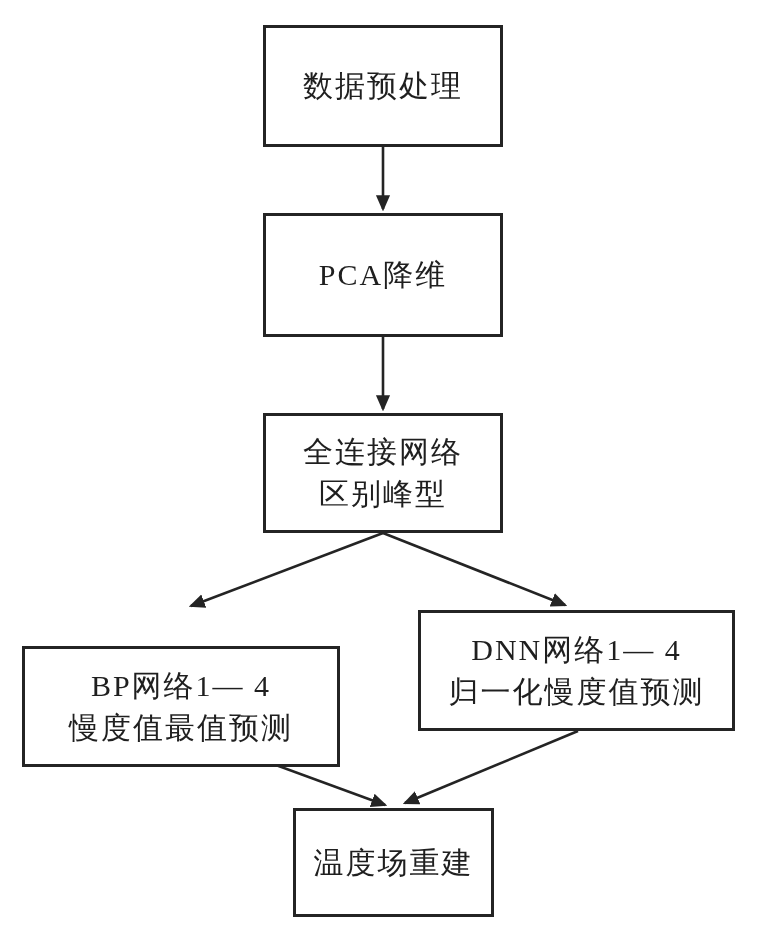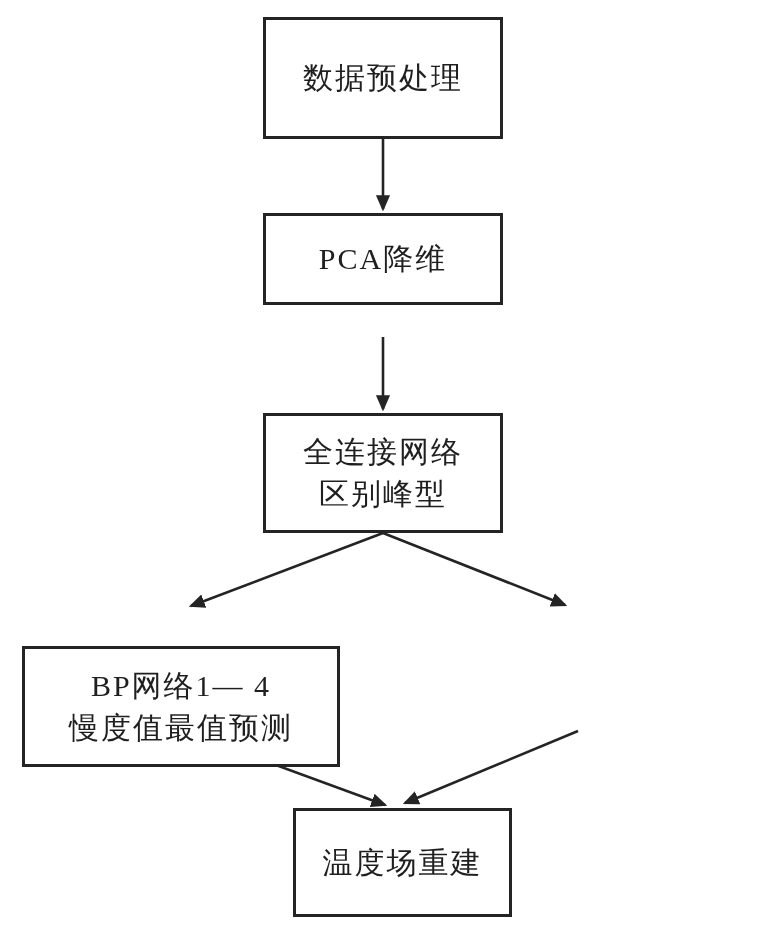--- a/index.html
+++ b/index.html
@@ -38,26 +38,26 @@
     flex-direction: column;
     align-items: center;
     justify-content: center;
     text-align: center;
     color: var(--text, #1f1f1f);
     font-size: 30px;
     letter-spacing: 2px;
     line-height: 42px;
     white-space: nowrap;
   }
-  .n1 { left: 263px; top: 17px;  width: 240px; height: 122px; }
-  .n2 { left: 263px; top: 213px; width: 240px; height: 92px; }
+  .n1 { left: 263px; top: 25px;  width: 240px; height: 122px; }
+  .n2 { left: 263px; top: 213px; width: 240px; height: 124px; }
   .n3 { left: 263px; top: 413px; width: 240px; height: 120px; text-align: right; }
   .n4 { left: 22px;  top: 610px; width: 318px; height: 121px; margin-top: 36px; }
   .n5 { left: 418px; top: 610px; width: 317px; height: 121px; }
-  .n6 { left: 293px; top: 808px; width: 219px; height: 109px; }
+  .n6 { left: 293px; top: 808px; width: 201px; height: 109px; }
   .line:empty { display: none; }
 </style>
 </head>
 <body>
 
 <div class="canvas" style="--bg: #ffffff; --stroke: #242424; --text: #1f1f1f;">
 
   <svg class="edges" width="779" height="932" viewBox="0 0 779 932" xmlns="http://www.w3.org/2000/svg">
     <defs>
       <marker id="ah" viewBox="0 0 10 10" refX="8.5" refY="5" markerWidth="6.2" markerHeight="6.2" orient="auto">
@@ -83,18 +83,22 @@
   <div class="node n3">
     <span class="line">全连接网络</span>
     <span class="line">区别峰型</span>
   </div>
 
   <div class="node n4">
     <span class="line">BP网络1— 4</span>
     <span class="line">慢度值最值预测</span>
   </div>
 
+  <div class="node n5">
+    <span class="line">DNN网络1— 4</span>
+    <span class="line">归一化慢度值预测</span>
+  </div>
 
   <div class="node n6">
     <span class="line">温度场重建</span>
   </div>
 
 </div>
 
 </body></html>

